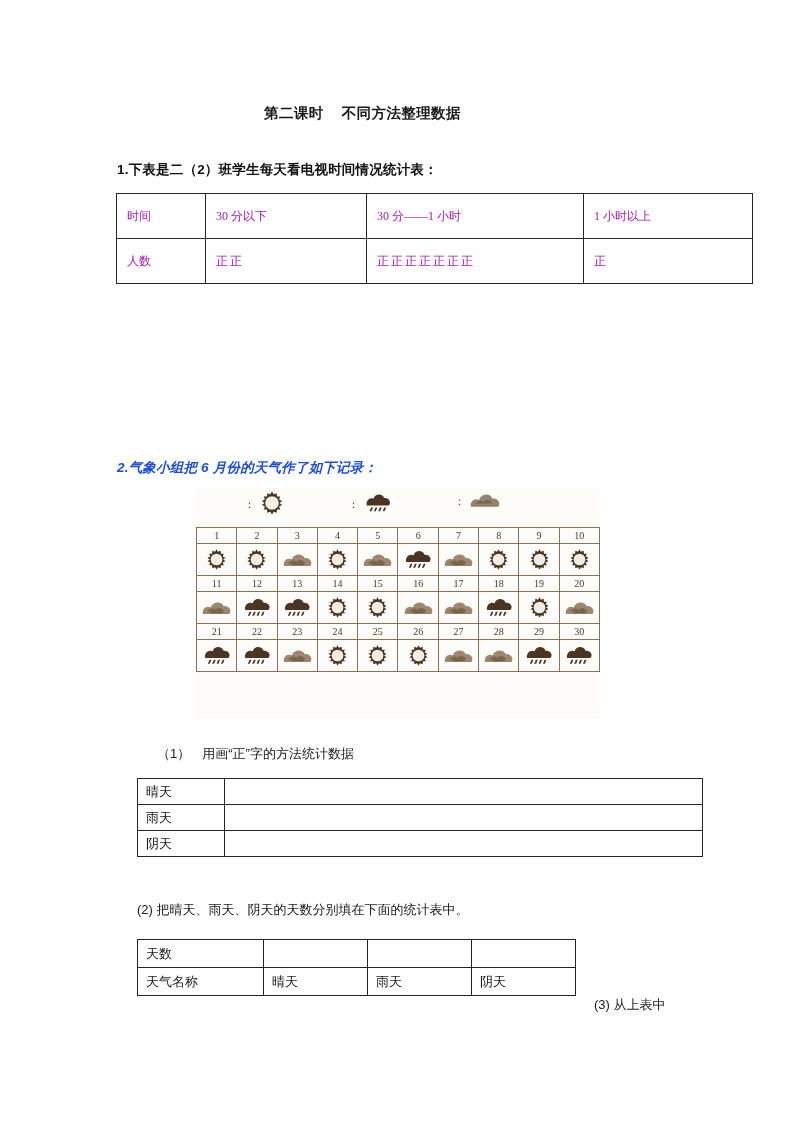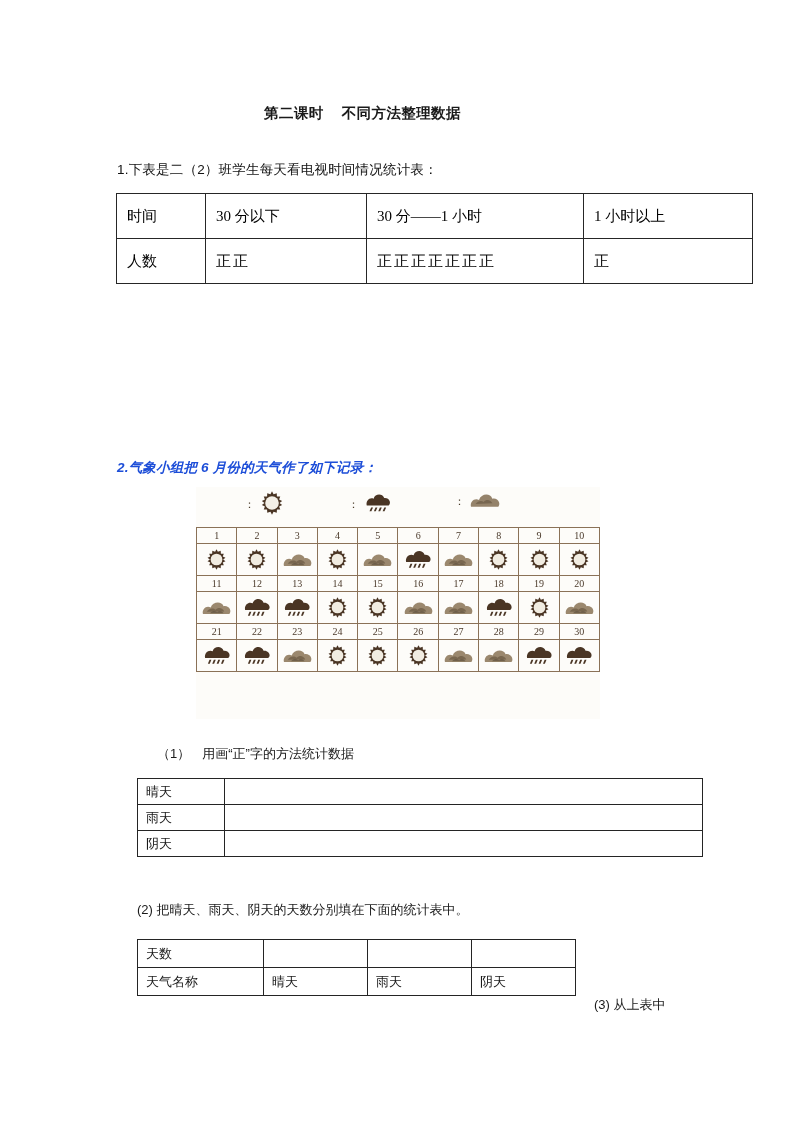--- a/index.html
+++ b/index.html
@@ -35,40 +35,40 @@
     color: #1a1a1a;
   }
   .doc-title .gap { display: inline-block; width: 18px; }
 
   
   .q1-prompt {
     position: absolute;
     left: 117px;
     top: 161px;
     font-size: 13.5px;
-    font-weight: normal;
+    font-weight: bold;
     color: #111;
     letter-spacing: 0.2px;
   }
 
   table.tv-table {
     position: absolute;
     left: 116px;
     top: 193px;
     width: 552px;
     border-collapse: collapse;
     table-layout: fixed;
   }
   table.tv-table td {
     border: 1px solid #262626;
     height: 44px;
     padding: 0 10px;
-    font-size: 15px;
+    font-size: 12px;
     font-family: "Liberation Serif", "DejaVu Serif", serif;
-    color: #000000;
+    color: #a21caf;
     vertical-align: middle;
     white-space: nowrap;
     overflow: hidden;
   }
   table.tv-table td.c0 { width: 68px; }
   table.tv-table td.c1 { width: 140px; }
   table.tv-table td.c2 { width: 196px; margin-left: 44px; }
   table.tv-table td.c3 { width: 148px; }
   .zheng-run { letter-spacing: 2px; }
 

